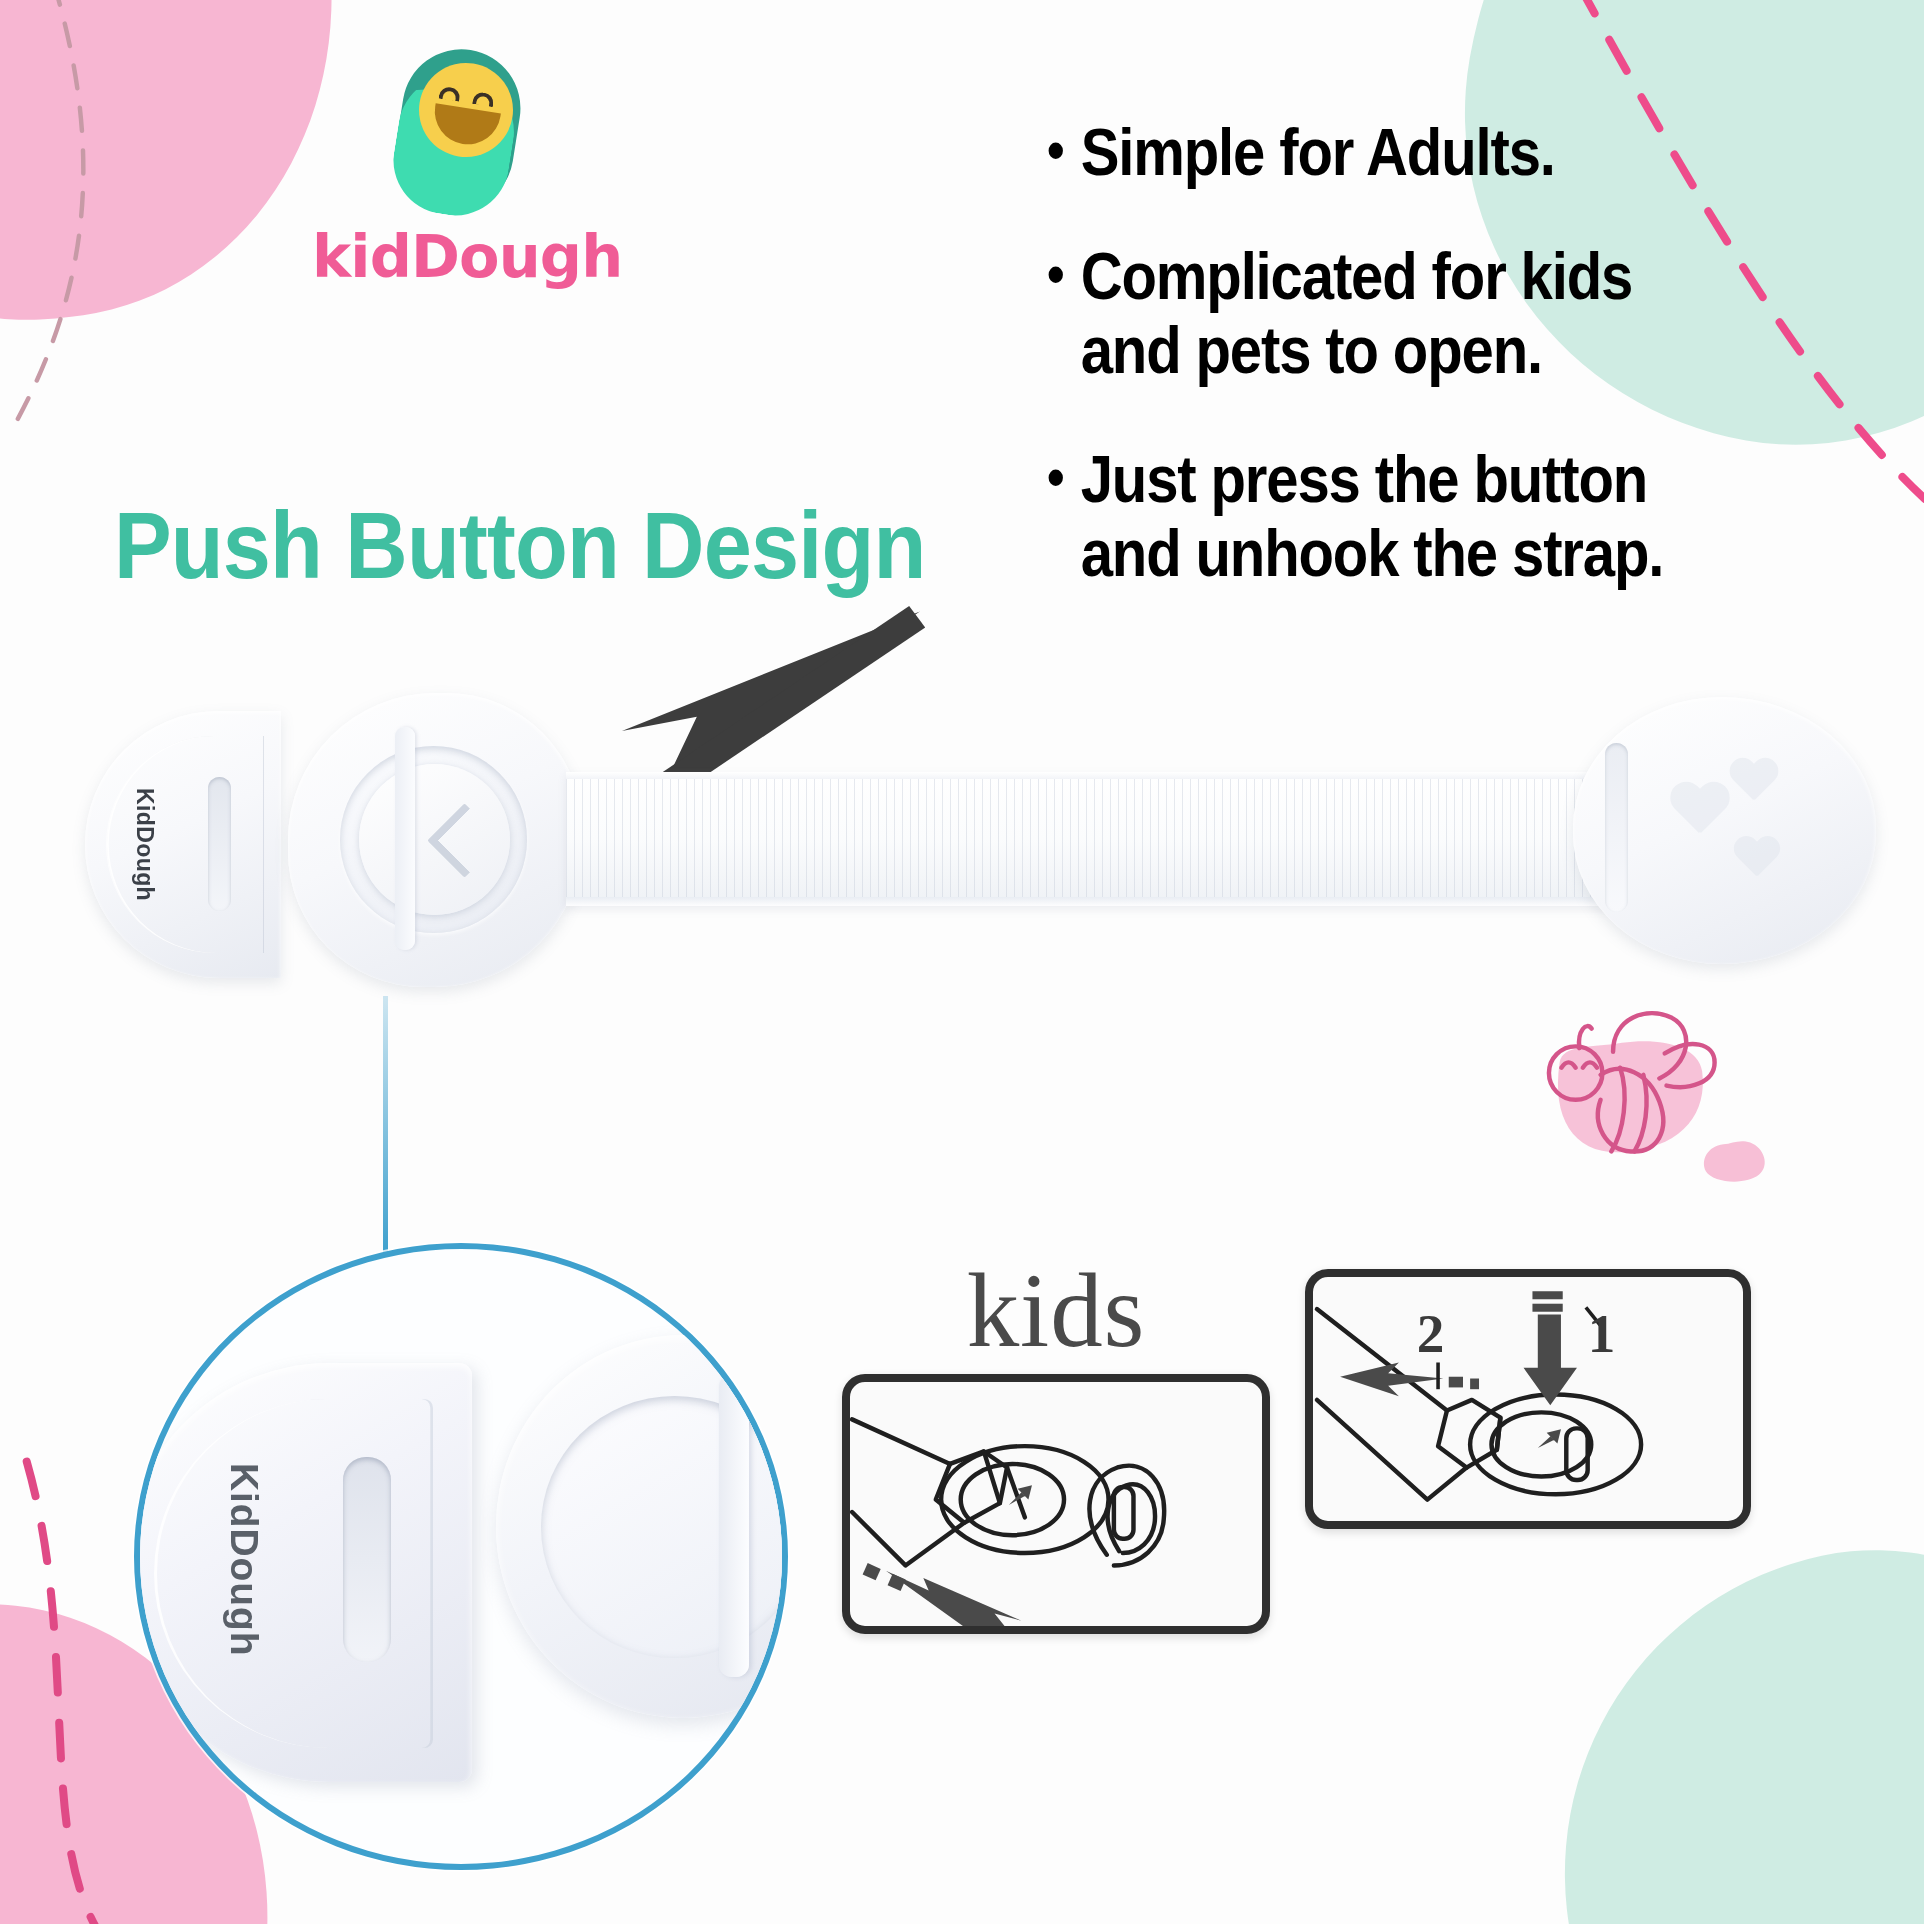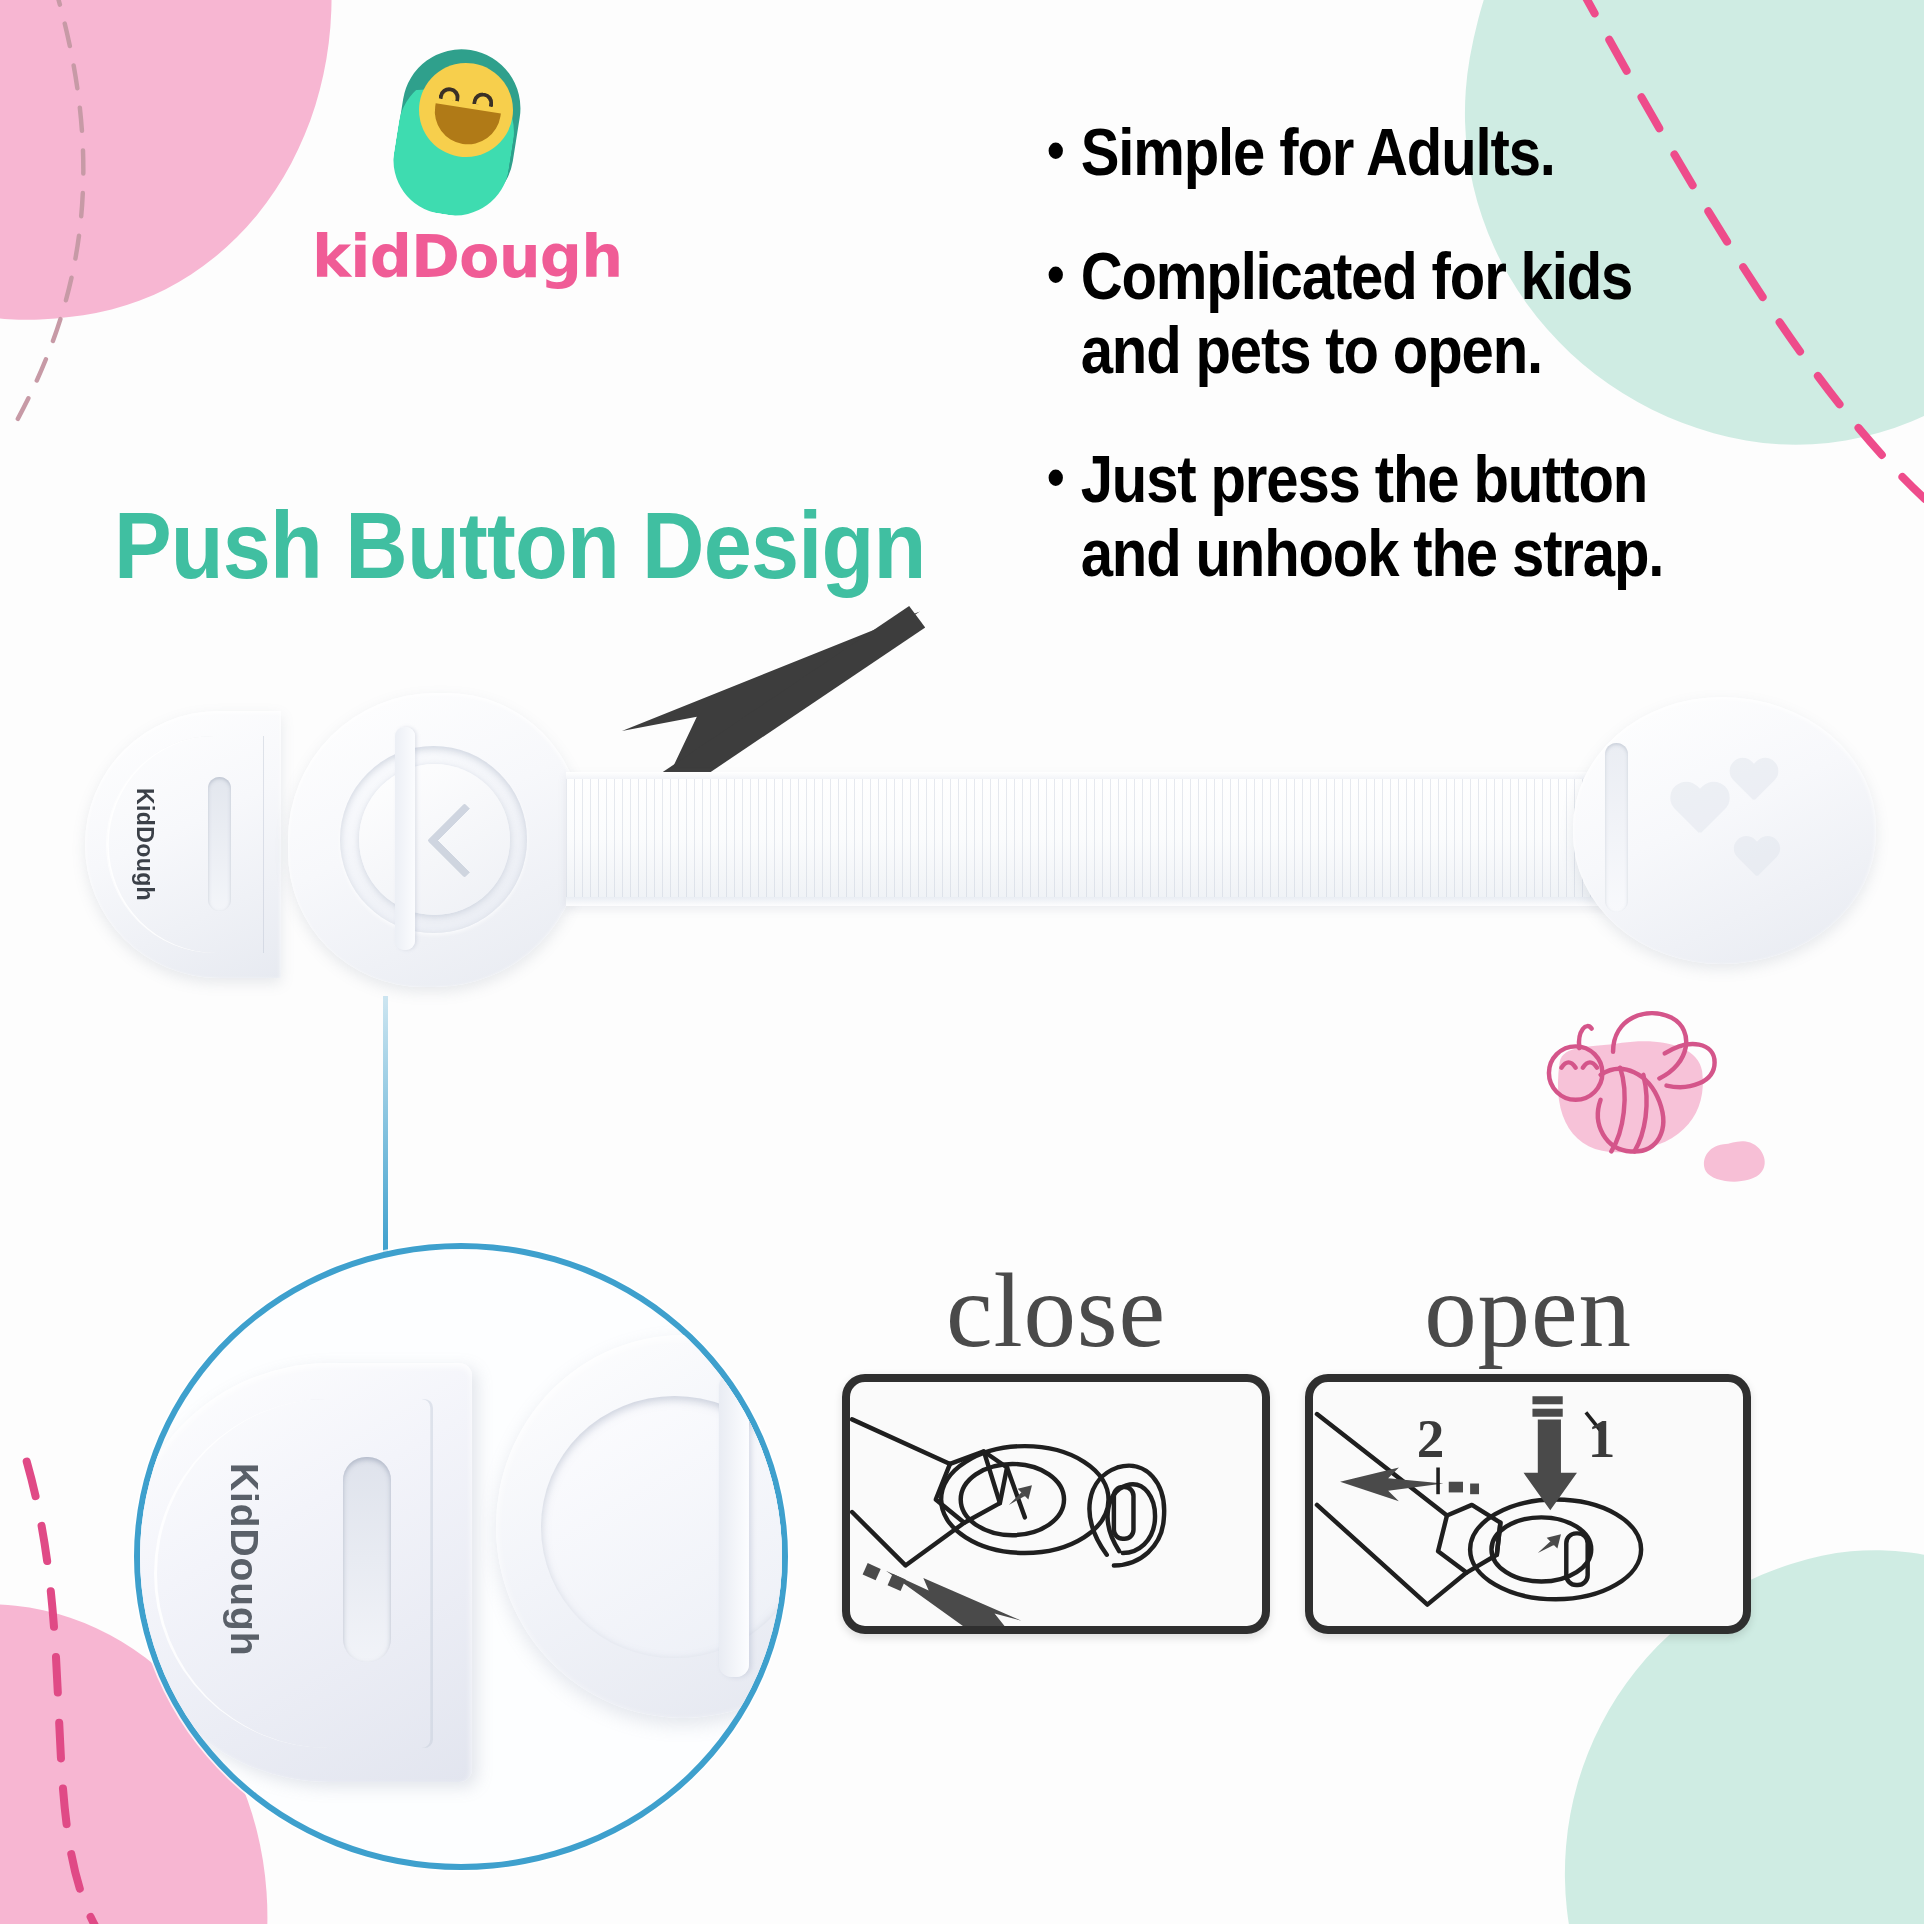--- a/index.html
+++ b/index.html
@@ -351,21 +351,21 @@
       <div class="slot"></div>
       <div class="brand">KidDough</div>
     </div>
     <div id="mag-buckle">
       <div class="ring"></div>
       <div class="ridge"></div>
     </div>
   </div>
 
   <div class="panel" id="panel-close">
-    <div class="plabel">close</div>
+    <div class="plabel">kids</div>
     <div class="pbox">
       <svg viewBox="0 0 462 274">
         <g fill="none" stroke="#1f1f1f" stroke-width="5" stroke-linejoin="round" stroke-linecap="round">
           <path d="M 2 42 L 112 92 L 150 78 L 176 96 L 168 136 L 128 158 L 62 206 L 2 146"></path>
           <path d="M 112 92 L 96 132 L 128 158"></path>
           <ellipse cx="196" cy="132" rx="94" ry="60"></ellipse>
           <ellipse cx="182" cy="132" rx="58" ry="40"></ellipse>
           <path d="M 150 78 L 168 136"></path>
           <path d="M 176 96 L 196 152"></path>
           <path d="M 288 194 C 256 150 266 108 300 96 C 332 86 356 114 352 154 C 350 184 326 206 296 206"></path>
@@ -376,21 +376,20 @@
           <path d="M 178 138 l 14 -14 l 8 8 l 4 -16 l -16 4 l 8 8 z"></path>
           <path d="M 40 212 l 48 22 l -6 -14 l 110 48 l -30 -8 l 16 20 l -38 -6 l 6 14 z"></path>
           <rect x="16" y="206" width="16" height="14" transform="rotate(24 24 213)"></rect>
           <rect x="44" y="218" width="16" height="14" transform="rotate(24 52 225)"></rect>
         </g>
       </svg>
     </div>
   </div>
 
   <div class="panel" id="panel-open">
-    <div class="plabel">open</div>
     <div class="pbox">
       <svg viewBox="0 0 482 274">
         <g fill="none" stroke="#1f1f1f" stroke-width="5" stroke-linejoin="round" stroke-linecap="round">
           <path d="M 4 36 L 150 150 L 178 138 L 210 158 L 206 194 L 172 214 L 128 250 L 4 138"></path>
           <path d="M 150 150 L 140 190 L 172 214"></path>
           <ellipse cx="272" cy="188" rx="96" ry="56"></ellipse>
           <ellipse cx="256" cy="188" rx="56" ry="36"></ellipse>
           <rect x="284" y="170" width="24" height="58" rx="11"></rect>
           <path d="M 210 158 L 206 194"></path>
         </g>

